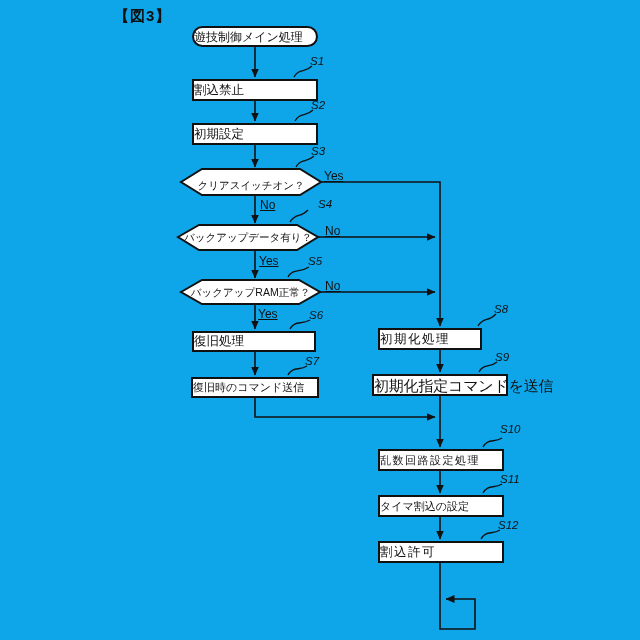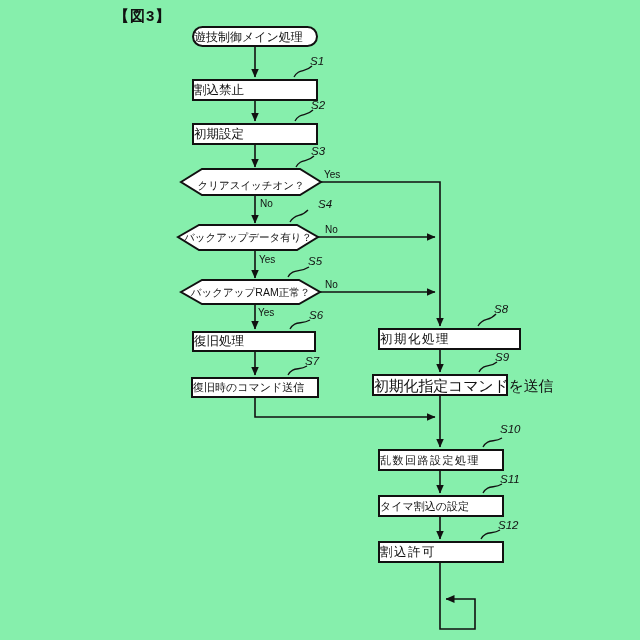--- a/index.html
+++ b/index.html
@@ -1,17 +1,17 @@
 <!DOCTYPE html>
 <html><head>
 <meta charset="utf-8">
 <style>
   html,body{margin:0;padding:0;background:#fff;}
   .canvas{
-    position:relative;width:640px;height:640px;background:#86efac;
+    position:relative;width:640px;height:640px;background:#0ea5e9;
     font-family:"Liberation Sans","DejaVu Sans",sans-serif;color:#111;
     overflow:hidden;
   }
   .fig-label{position:absolute;left:114px;top:7px;font-size:15px;font-weight:bold;letter-spacing:1px;}
   svg.lines{position:absolute;left:0;top:0;}
   .node{
     position:absolute;box-sizing:border-box;border:2px solid #111;background:#fff;
     display:flex;align-items:center;
     font-size:12.5px;line-height:1;white-space:nowrap;
   }
@@ -20,21 +20,21 @@
     position:absolute;display:flex;align-items:center;justify-content:center;
     font-size:10.5px;line-height:1;white-space:nowrap;
   }
   .small-text{font-size:11px;}
   .tiny-text{font-size:15px;letter-spacing:-0.2px;}
   .spaced{letter-spacing:1.5px;}
   .step-label{
     position:absolute;font-size:11.5px;font-style:italic;line-height:1;
     font-family:"Liberation Sans","DejaVu Sans",sans-serif;
   }
-  .edge-label{position:absolute;font-size:10px;line-height:1;}
+  .edge-label{position:absolute;font-size:12px;line-height:1;text-decoration:underline;}
 </style>
 </head>
 <body>
 
 <div class="canvas">
 
   <div class="fig-label">【図3】</div>
 
   <svg class="lines" width="640" height="640" viewBox="0 0 640 640">
     <defs>
@@ -99,21 +99,21 @@
   </div>
   <div class="node" style="left:192px;top:123px;width:126px;height:22px;">
     <span>初期設定</span>
   </div>
   <div class="node" style="left:192px;top:331px;width:124px;height:21px;">
     <span>復旧処理</span>
   </div>
   <div class="node small-text" style="left:191px;top:377px;width:128px;height:21px;">
     <span>復旧時のコマンド送信</span>
   </div>
-  <div class="node" style="left:378px;top:328px;width:143px;height:22px;">
+  <div class="node" style="left:378px;top:328px;width:104px;height:22px;">
     <span class="spaced">初期化処理</span>
   </div>
   <div class="node tiny-text" style="left:372px;top:374px;width:136px;height:22px;">
     <span>初期化指定コマンドを送信</span>
   </div>
   <div class="node small-text" style="left:378px;top:449px;width:126px;height:22px;">
     <span class="spaced">乱数回路設定処理</span>
   </div>
   <div class="node small-text" style="left:378px;top:495px;width:126px;height:22px;">
     <span>タイマ割込の設定</span>

